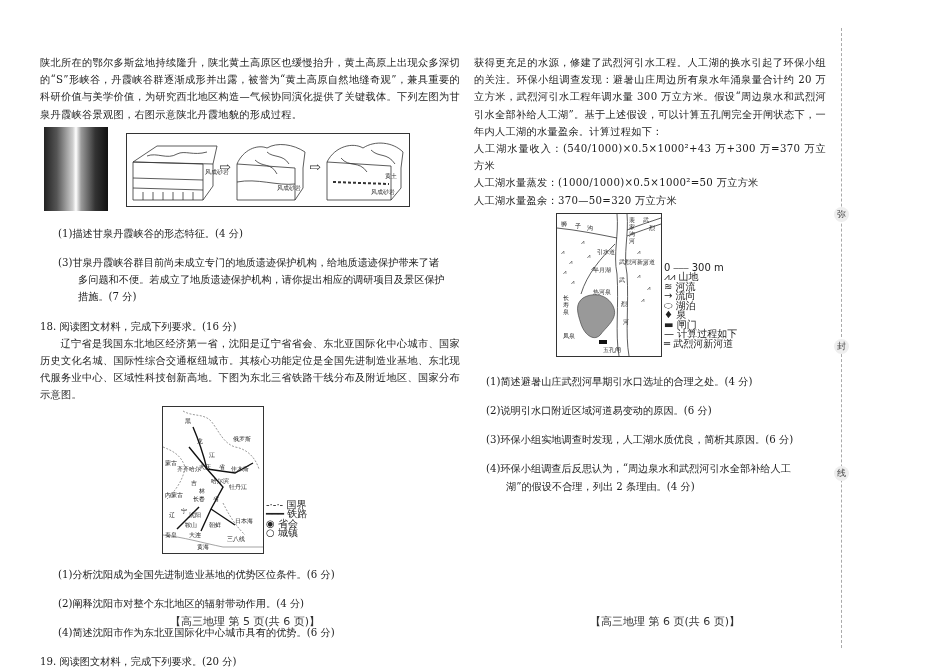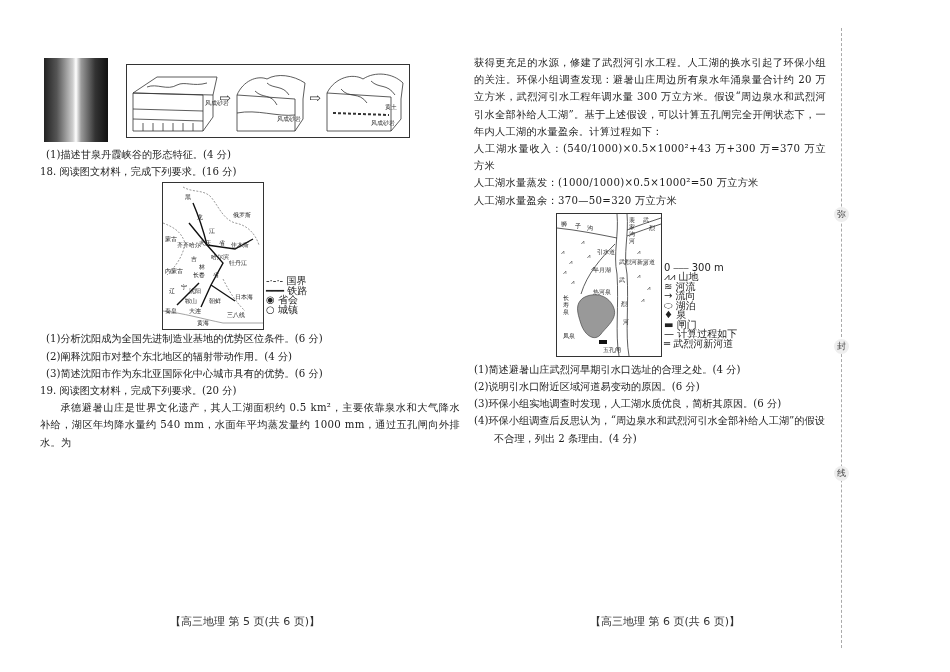--- a/index.html
+++ b/index.html
@@ -2,39 +2,40 @@
 <html><head>
 <meta charset="utf-8">
 <style>
   html,body{margin:0;padding:0;background:#fff;}
   body{width:950px;height:672px;position:relative;overflow:hidden;font-family:"DejaVu Serif","Liberation Serif",serif;color:#1c1c1c;}
   .page{position:absolute;top:0;}
   .left{left:40px;width:420px;}
   .right{left:474px;width:352px;}
   .p{font-size:10.2px;line-height:17.2px;margin:0;letter-spacing:0.3px;text-align:justify;}
   .indent{text-indent:2em;}
-  .q{font-size:10.2px;line-height:17.2px;margin:0;padding-left:0;}
+  .q{font-size:10.2px;line-height:17.2px;margin:12px;padding-left:0;}
   .sub{padding-left:6px;}
   .hang{padding-left:26px;text-indent:-20px;}
   .num{font-size:10.2px;line-height:17.2px;margin:0;}
   .footer{position:absolute;top:614px;font-size:11px;color:#333;font-family:"DejaVu Sans","Liberation Sans",sans-serif;}
   .fig-row{position:relative;height:86px;margin:4px 0 2px 0;}
   .photo{position:absolute;left:4px;top:0;width:64px;height:84px;background:linear-gradient(90deg,#222 0%,#555 20%,#cfcfcf 45%,#fff 50%,#9a9a9a 58%,#333 80%,#111 100%);}
   .diagram{position:absolute;left:86px;top:6px;width:282px;height:72px;border:1px solid #333;background:#fff;}
   .map1{width:100px;height:146px;border:1px solid #333;margin:2px auto 6px auto;position:relative;left:-50px;background:#fff;}
   .map2{width:104px;height:142px;border:1px solid #333;position:absolute;left:82px;top:221px;background:#fff;}
   .legend{position:absolute;font-size:10px;line-height:9.5px;color:#222;font-family:"DejaVu Sans","Liberation Sans",sans-serif;}
   .margin-line{position:absolute;left:841px;top:28px;height:620px;border-left:1px dashed #aaa;}
   .margin-char{position:absolute;left:834px;width:15px;height:15px;border-radius:50%;background:#eee;font-size:9px;text-align:center;line-height:15px;color:#444;}
   .maplbl{position:absolute;font-size:6px;color:#222;font-family:"DejaVu Sans","Liberation Sans",sans-serif;}
 </style>
 </head>
 <body>
 
 <div class="page left" style="top:54px;">
+  <p class="p">陕北所在的鄂尔多斯盆地持续隆升，陕北黄土高原区也缓慢抬升，黄土高原上出现众多深切的“S”形峡谷，丹霞峡谷群逐渐成形并出露，被誉为“黄土高原自然地缝奇观”，兼具重要的科研价值与美学价值，为研究西北地区构造—气候协同演化提供了关键载体。下列左图为甘泉丹霞峡谷景观图，右图示意陕北丹霞地貌的形成过程。</p>
 
   <div class="fig-row">
     <div class="photo"></div>
     <div class="diagram">
       <svg width="282" height="72" viewBox="0 0 282 72">
 
         <g stroke="#333" fill="none" stroke-width="0.8">
           <path d="M6 28 L30 12 L90 12 L86 30 Z"></path>
           <path d="M6 28 L6 66 L76 66 L86 52 L86 30"></path>
           <path d="M6 28 L76 30 L76 66"></path>
@@ -62,21 +63,23 @@
           <path d="M214 24 C222 34 232 26 240 38 M244 16 C252 24 260 18 268 30"></path>
           <path d="M206 48 L262 50" stroke-dasharray="3,2" stroke-width="2"></path>
         </g>
         <text x="258" y="44" font-size="6" fill="#333">黄土</text>
         <text x="244" y="60" font-size="6" fill="#333">风成砂岩</text>
       </svg>
     </div>
   </div>
 
   <p class="q sub">(1)描述甘泉丹霞峡谷的形态特征。(4 分)</p>
+  <p class="q sub hang">(3)甘泉丹霞峡谷群目前尚未成立专门的地质遗迹保护机构，给地质遗迹保护带来了诸多问题和不便。若成立了地质遗迹保护机构，请你提出相应的调研项目及景区保护措施。(7 分)</p>
   <p class="num">18. 阅读图文材料，完成下列要求。(16 分)</p>
+  <p class="p indent">辽宁省是我国东北地区经济第一省，沈阳是辽宁省省会、东北亚国际化中心城市、国家历史文化名城、国际性综合交通枢纽城市。其核心功能定位是全国先进制造业基地、东北现代服务业中心、区域性科技创新高地。下图为东北三省铁路干线分布及附近地区、国家分布示意图。</p>
 
   <div style="position:relative;height:150px;">
     <div class="map1" style="position:absolute;left:122px;top:2px;margin:0;">
       <svg width="100" height="146" viewBox="0 0 100 146">
         <g fill="none" stroke="#555" stroke-width="0.6" stroke-dasharray="2,1.5">
           <path d="M20 4 C30 10 40 6 48 14 C56 24 60 36 72 40 C84 42 92 50 96 62"></path>
           <path d="M0 40 C10 44 18 48 22 60 C20 74 12 84 4 92"></path>
           <path d="M60 96 C66 108 72 118 82 128"></path>
         </g>
         <g fill="none" stroke="#111" stroke-width="1.4">
@@ -120,21 +123,21 @@
     <div class="legend" style="left:226px;top:96px;">
       <div><span>-·-·-</span> <span>国界</span></div>
       <div><span>━━━</span> <span>铁路</span></div>
       <div><span>◉</span> <span>省会</span></div>
       <div><span>○</span> <span>城镇</span></div>
     </div>
   </div>
 
   <p class="q sub">(1)分析沈阳成为全国先进制造业基地的优势区位条件。(6 分)</p>
   <p class="q sub">(2)阐释沈阳市对整个东北地区的辐射带动作用。(4 分)</p>
-  <p class="q sub">(3)简述沈阳市作为东北亚国际化中心城市具有的优势。(6 分)</p>
+  <p class="q sub">(4)简述沈阳市作为东北亚国际化中心城市具有的优势。(6 分)</p>
   <p class="num">19. 阅读图文材料，完成下列要求。(20 分)</p>
   <p class="p indent">承德避暑山庄是世界文化遗产，其人工湖面积约 0.5 km²，主要依靠泉水和大气降水补给，湖区年均降水量约 540 mm，水面年平均蒸发量约 1000 mm，通过五孔闸向外排水。为</p>
 </div>
 <div class="footer" style="left:170px;">【高三地理  第 5 页(共 6 页)】</div>
 
 <div class="page right" style="top:54px;">
   <p class="p">获得更充足的水源，修建了武烈河引水工程。人工湖的换水引起了环保小组的关注。环保小组调查发现：避暑山庄周边所有泉水年涌泉量合计约 20 万立方米，武烈河引水工程年调水量 300 万立方米。假设“周边泉水和武烈河引水全部补给人工湖”。基于上述假设，可以计算五孔闸完全开闸状态下，一年内人工湖的水量盈余。计算过程如下：</p>
   <p class="p">人工湖水量收入：(540/1000)×0.5×1000²+43 万+300 万=370 万立方米</p>
   <p class="p">人工湖水量蒸发：(1000/1000)×0.5×1000²=50 万立方米</p>
   <p class="p">人工湖水量盈余：370—50=320 万立方米</p>

